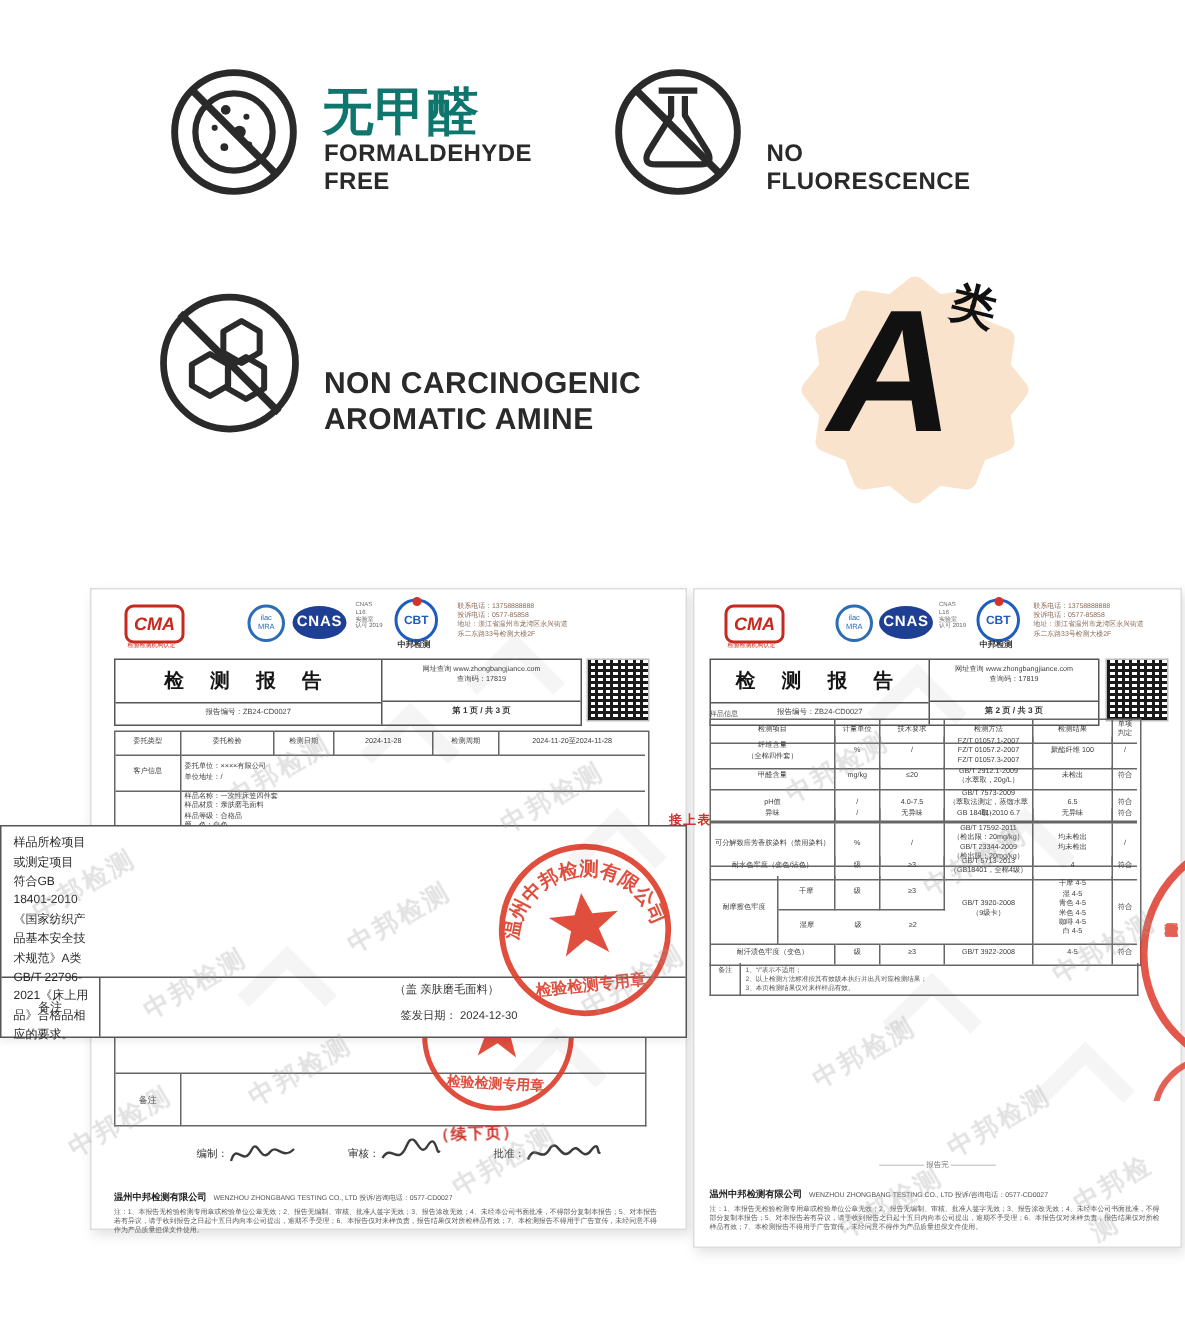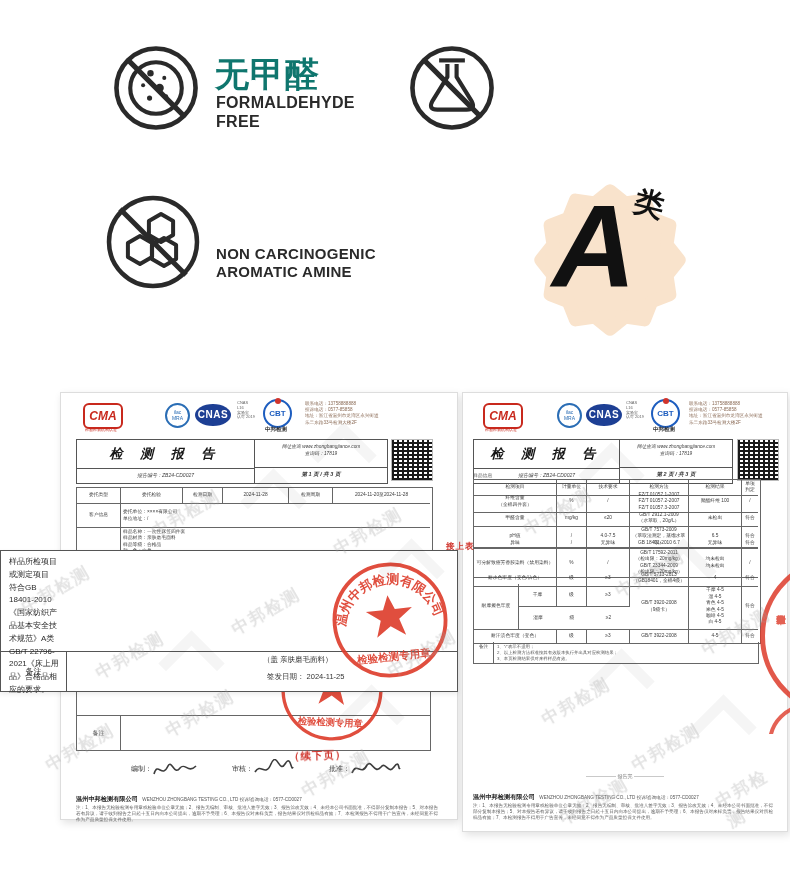--- a/index.html
+++ b/index.html
@@ -21,21 +21,21 @@
               font-size:5px;text-align:center;line-height:1.1;padding-top:5px;box-sizing:border-box;filter:blur(.4px);}
   .logo-cnas{width:36px;height:22px;border-radius:50%;background:#1d3f94;color:#fff;font-weight:700;
              font-size:10px;text-align:center;line-height:22px;letter-spacing:.5px;filter:blur(.3px);}
   .logo-side{font-size:4px;color:#666;line-height:1.2;filter:blur(.4px);}
   .logo-cbt{width:25px;height:25px;border-radius:50%;border:2.5px solid #1d5dbf;color:#1d5dbf;position:relative;
             font-weight:700;font-size:8px;text-align:center;line-height:25px;filter:blur(.3px);}
   .logo-cbt::after{content:"";position:absolute;left:10px;top:-3px;width:6px;height:6px;background:#d0342c;border-radius:50%;}
   .cbt-cap{font-size:5.5px;font-weight:700;color:#333;text-align:center;filter:blur(.3px);}
   .agency{font-size:4.6px;color:#8a6a55;line-height:1.35;filter:blur(.45px);}
 
-  .hdr{border:1.2px solid #555;display:grid;font-style:italic;}
+  .hdr{border:1.2px solid #555;display:grid;}
   .hdr .c{border-right:1px solid #555;}
   .hdr .r{border-bottom:1px solid #555;}
   .hdr-title{font-size:13px;font-weight:700;letter-spacing:7px;color:#151515;text-align:center;filter:blur(.25px);}
   .hdr-no{font-size:5px;color:#444;text-align:center;filter:blur(.4px);}
   .hdr-q{font-size:4.8px;color:#444;text-align:center;line-height:1.4;filter:blur(.4px);}
   .hdr-pg{font-size:5.5px;color:#333;font-weight:700;text-align:center;filter:blur(.35px);}
   .qr{width:40px;height:40px;background-color:#fff;border:1px solid #bbb;
       background-image:repeating-linear-gradient(0deg,#1a1a1a 0 2px,transparent 2px 4px),
                        repeating-linear-gradient(90deg,#1a1a1a 0 2px,transparent 2px 5px);}
 
@@ -92,31 +92,33 @@
   <div class="abs badge-cn" style="left:215px;top:52px;font-size:34px">无甲醛</div>
   <div class="abs badge-en preline" style="left:216px;top:94px;font-size:16px">FORMALDEHYDE
 FREE</div>
 
   <svg class="abs" style="left:406px;top:42px" width="92" height="92" viewBox="0 0 100 100">
     <circle cx="50" cy="50" r="43" fill="none" stroke="#2a2a2a" stroke-width="5"></circle>
     <path d="M45 24 V38 L28.5 64.5 Q24 73.5 34 73.5 H66 Q76 73.5 71.5 64.5 L55 38 V24" fill="none" stroke="#2a2a2a" stroke-width="4.5" stroke-linejoin="round"></path>
     <line x1="36" y1="20" x2="64" y2="20" stroke="#2a2a2a" stroke-width="4.5"></line>
     <line x1="20" y1="20" x2="80" y2="80" stroke="#2a2a2a" stroke-width="5.5"></line>
   </svg>
+  <div class="abs badge-en preline" style="left:511px;top:94px;font-size:16px">NO
+FLUORESCENCE</div>
 
   <svg class="abs" style="left:103px;top:192px" width="100" height="100" viewBox="0 0 100 100">
     <circle cx="50" cy="50" r="44" fill="none" stroke="#2a2a2a" stroke-width="4.5"></circle>
     <g fill="none" stroke="#2a2a2a" stroke-width="4" stroke-linejoin="round">
       <polygon points="58,22 70.1,29 70.1,43 58,50 45.9,43 45.9,29"></polygon>
       <polygon points="37,44 49.1,51 49.1,65 37,72 24.9,65 24.9,51"></polygon>
       <polygon points="61,46 73.1,53 73.1,67 61,74 48.9,67 48.9,53"></polygon>
     </g>
     <line x1="17" y1="17" x2="83" y2="83" stroke="#2a2a2a" stroke-width="5"></line>
   </svg>
-  <div class="abs badge-en preline" style="left:216px;top:245px;font-size:15px">NON CARCINOGENIC
+  <div class="abs badge-en preline" style="left:216px;top:245px;font-size:20px">NON CARCINOGENIC
 AROMATIC AMINE</div>
 
   <div class="abs" style="left:526px;top:176px;width:168px;height:168px">
     <svg width="168" height="168" viewBox="0 0 200 200">
       <polygon fill="#f9e3cc" stroke="#f9e3cc" stroke-width="16" stroke-linejoin="round" points="182,100 167.6,118.1 171,141 149.5,149.5 141,171 118.1,167.6 100,182 81.9,167.6 59,171 50.5,149.5 29,141 32.4,118.1 18,100 32.4,81.9 29,59 50.5,50.5 59,29 81.9,32.4 100,18 118.1,32.4 141,29 149.5,50.5 171,59 167.6,81.9"></polygon>
     </svg>
     <div class="abs" style="left:26px;top:4px;font-size:116px;font-weight:700;font-style:italic;color:#111;">A</div>
     <div class="abs" style="left:108px;top:8px;font-size:30px;font-weight:700;color:#111;transform:rotate(14deg);">类</div>
   </div>
 
@@ -389,21 +391,21 @@
     <svg class="abs stamp" style="left:322px;top:2px;transform:rotate(-6deg);" width="134" height="134" viewBox="0 0 140 140">
       <circle cx="70" cy="70" r="58" fill="none" stroke="#dd3b2a" stroke-width="4"></circle>
       <path id="arcA" d="M 22 80 A 48 48 0 1 1 118 80" fill="none"></path>
       <text fill="#dd3b2a" font-size="13.5" font-weight="bold">
         <textPath href="#arcA" startOffset="50%" text-anchor="middle">温州中邦检测有限公司</textPath>
       </text>
       <path d="M70 44 L76.2 59 L94.2 59 L79.7 69.8 L85.2 87 L70 76.6 L54.8 87 L60.3 69.8 L45.8 59 L63.8 59 Z" fill="#dd3b2a"></path>
       <text x="70" y="112" fill="#dd3b2a" font-size="11" font-weight="bold" text-anchor="middle">检验检测专用章</text>
     </svg>
     <div class="abs" style="left:262px;top:104px;font-size:7.5px;color:#333;filter:blur(.35px)">（盖 亲肤磨毛面料）</div>
-    <div class="abs" style="left:266px;top:121px;font-size:7.5px;color:#333;filter:blur(.35px)">签发日期：  2024-11-25</div>
+    <div class="abs" style="left:266px;top:121px;font-size:7.5px;color:#333;filter:blur(.35px)">签发日期：  2024-12-30</div>
   </div>
 
   <div class="abs" style="left:748px;top:548px;width:42px;height:170px;overflow:hidden;z-index:3">
     <div style="position:absolute;left:12px;top:8px;width:150px;height:150px;border:5px solid #dd3b2a;border-radius:50%;opacity:.85"></div>
     <div style="position:absolute;left:26px;top:60px;color:#dd3b2a;font-size:9px;font-weight:700;writing-mode:vertical-rl;opacity:.8;filter:blur(.4px)">检验检测专用章</div>
   </div>
   <div class="abs" style="left:760px;top:700px;width:30px;height:34px;overflow:hidden;z-index:3">
     <div style="position:absolute;left:8px;top:4px;width:70px;height:70px;border:4px solid #dd3b2a;border-radius:50%;opacity:.8"></div>
   </div>
 

